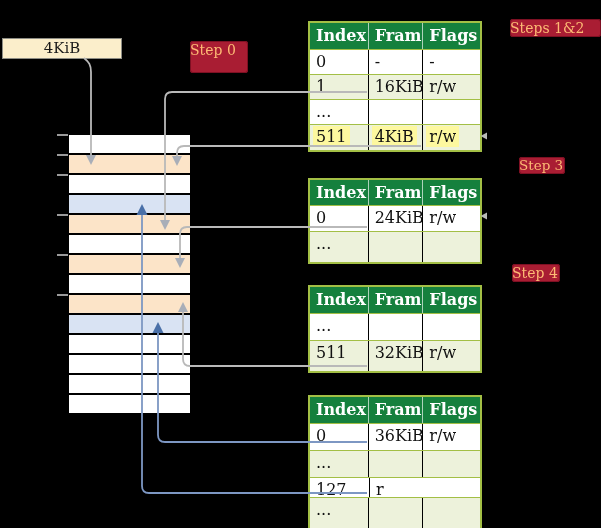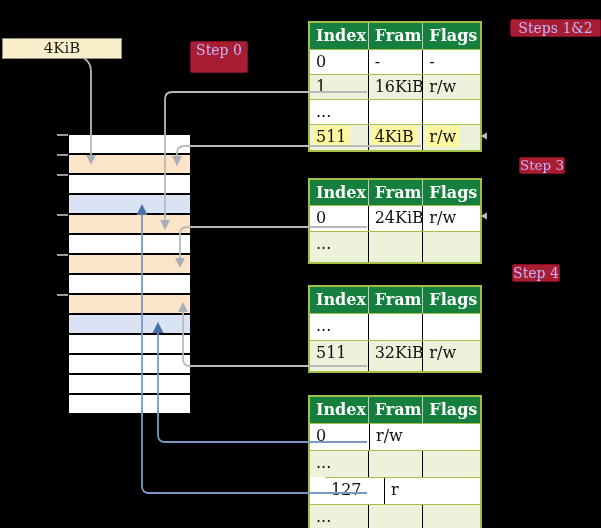--- a/index.html
+++ b/index.html
@@ -8,22 +8,22 @@
     font-family:"DejaVu Serif","Liberation Serif",serif;
   }
   
   .frame-label{
     position:absolute;left:2px;top:38px;width:118px;height:19px;
     background:#fbeecb;border:1px solid #8d8d85;color:#1a1a1a;
     font-size:15px;line-height:19px;text-align:center;
   }
   
   .badge{
-    position:absolute;background:#a91d33;color:#c4b5fd;border-radius:3px;
-    font-size:14px;text-align:center;box-shadow:0 0 0 1px #7e1023 inset;
+    position:absolute;background:#a91d33;color:#fdba74;border-radius:3px;
+    font-size:14px;text-align:left;box-shadow:0 0 0 1px #7e1023 inset;
   }
   
   .mem{position:absolute;left:69px;top:135px;width:121px;}
   .mem-row{height:18px;border-bottom:2px solid #000;}
   .mem-row.white{background:#ffffff;}
   .mem-row.orange{background:#fce4c8;}
   .mem-row.blue{background:#d9e3f3;}
   .tick{position:absolute;left:57px;width:11px;height:2px;background:#9a9a9a;}
   
   .ptable{position:absolute;width:174px;border:2px solid #a3bf45;background:#fff;box-sizing:border-box;}
@@ -137,28 +137,29 @@
       </div>
     </div>
   <div class="ptable" style="left:308px;top:395px;">
       <div class="prow head" style="height: 26px;">
         <div class="pcell c0">Index</div>
         <div class="pcell c1">Frame</div>
         <div class="pcell c2">Flags</div>
       </div>
       <div class="prow body" style="height: 27px;">
         <div class="pcell c0">0</div>
+        <div class="pcell c1">36KiB</div>
         <div class="pcell c2">r/w</div>
       </div>
       <div class="prow body shaded" style="height: 27px;">
         <div class="pcell c0">...</div>
         <div class="pcell c1"></div>
         <div class="pcell c2"></div>
       </div>
-      <div class="prow body" style="height: 27px; margin-left: 15px;">
+      <div class="prow body" style="height: 20px;">
         <div class="pcell c0">127</div>
         <div class="pcell c2">r</div>
       </div>
       <div class="prow body shaded" style="height: 31px;">
         <div class="pcell c0">...</div>
         <div class="pcell c1"></div>
         <div class="pcell c2"></div>
       </div>
     </div>
 

